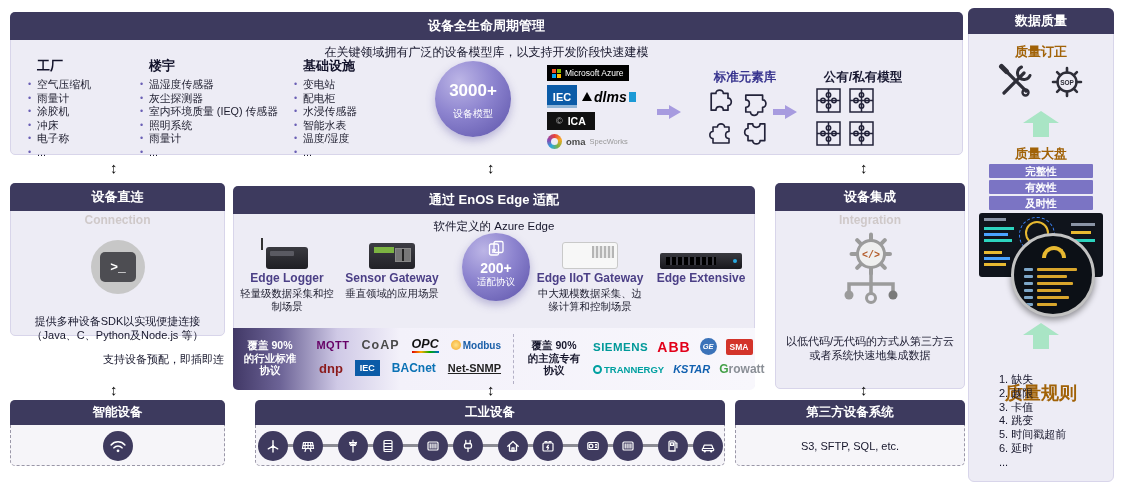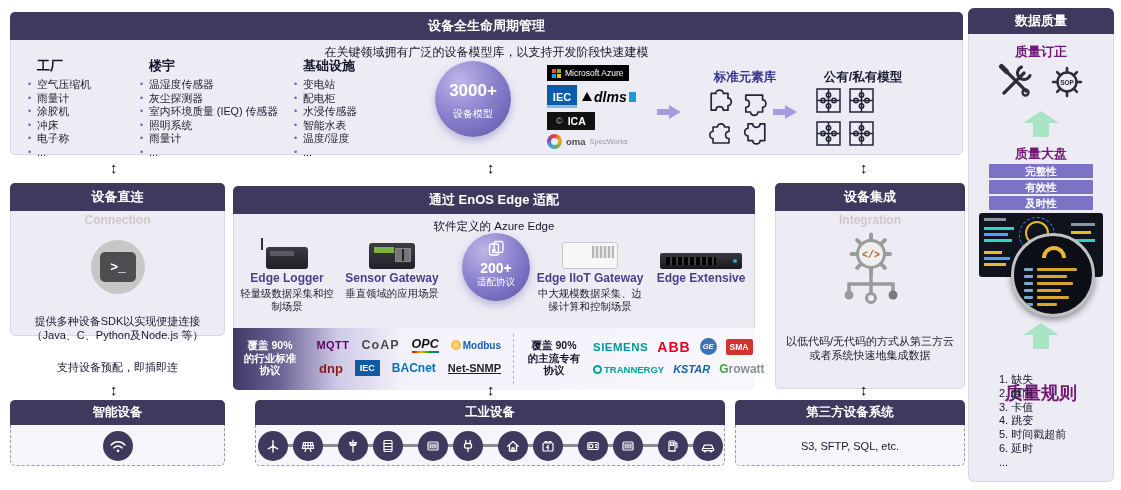--- a/index.html
+++ b/index.html
@@ -94,21 +94,21 @@
   .l-kstar{color:#1261b0;font-weight:800;font-style:italic;font-size:11px;}
   .l-growatt{display:inline-block;color:#8a8f96;font-weight:bold;font-size:12px;}
   .l-growatt::first-letter{color:#43a047;}
   
   .ind-line{position:absolute;left:12px;right:12px;top:50%;height:3px;margin-top:-1.5px;background:#8c8c94;border-radius:2px;}
   .ind-icons{position:absolute;left:8px;right:8px;top:0;bottom:0;display:flex;align-items:center;justify-content:center;}
   .dot{width:30px;height:30px;border-radius:50%;background:#3E3A5E;display:flex;align-items:center;
        justify-content:center;position:relative;z-index:1;flex:0 0 auto;}
   .gap-s{width:5px;flex:0 0 auto;} .gap-l{width:15px;flex:0 0 auto;}
   
-  .q-title{position:absolute;left:0;right:0;text-align:center;font-weight:bold;font-size:13px;color:#701a75;}
+  .q-title{position:absolute;left:0;right:0;text-align:center;font-weight:bold;font-size:13px;color:#a16207;}
   .q-badge{position:absolute;left:20px;right:20px;height:14px;background:#7B74C4;color:#fff;
            font-size:10.5px;font-weight:bold;text-align:center;line-height:14px;border-radius:1px;}
   .garrow{position:absolute;left:50%;transform:translateX(-50%);}
   .dash-shot{position:absolute;left:10px;top:204px;width:124px;height:64px;background:#10141c;border-radius:3px;overflow:hidden;}
   .dash-shot i{position:absolute;display:block;}
   .magnifier{position:absolute;left:42px;top:224px;width:84px;height:84px;border-radius:50%;
              background:#0c1016;border:3px solid #c2c2c2;box-shadow:0 3px 6px rgba(0,0,0,.4);overflow:hidden;box-sizing:border-box;}
   .magnifier .gauge{position:absolute;left:28px;top:10px;width:24px;height:12px;border:4px solid #e8b931;
                     border-bottom:none;border-radius:12px 12px 0 0;box-sizing:border-box;}
   .mbar{position:absolute;height:3px;background:#d9a62c;border-radius:1px;}
@@ -294,21 +294,21 @@
   <span class="flow-arrow" style="left:860px;top:159px;">↕</span>
 
   <div class="card" style="left:10px;top:183px;width:215px;height:153px;">
     <div class="hdr">设备直连</div>
     <div class="ghost">Connection</div>
     <div class="term-circle" style="left:80px;top:56px;">
       <div class="term-inner">&gt;_</div>
     </div>
     <div class="ctext" style="top:130px;">提供多种设备SDK以实现便捷连接</div>
     <div class="ctext" style="top:144px;">（Java、C、Python及Node.js 等）</div>
-    <div class="ctext" style="top:176px;">支持设备预配，即插即连</div>
+    <div class="ctext" style="top:168px;text-align:right;">支持设备预配，即插即连</div>
   </div>
 
   <div class="card" style="left:233px;top:186px;width:522px;height:203px;">
     <div class="hdr">通过 EnOS Edge 适配</div>
     <div class="ctext" style="top:32px;font-size:11.5px;">软件定义的 Azure Edge</div>
 
     <div class="dev-col" style="left:2px;top:44px;width:102px;">
       <div class="dev-img">
           <div class="img-logger"></div>
         </div>

